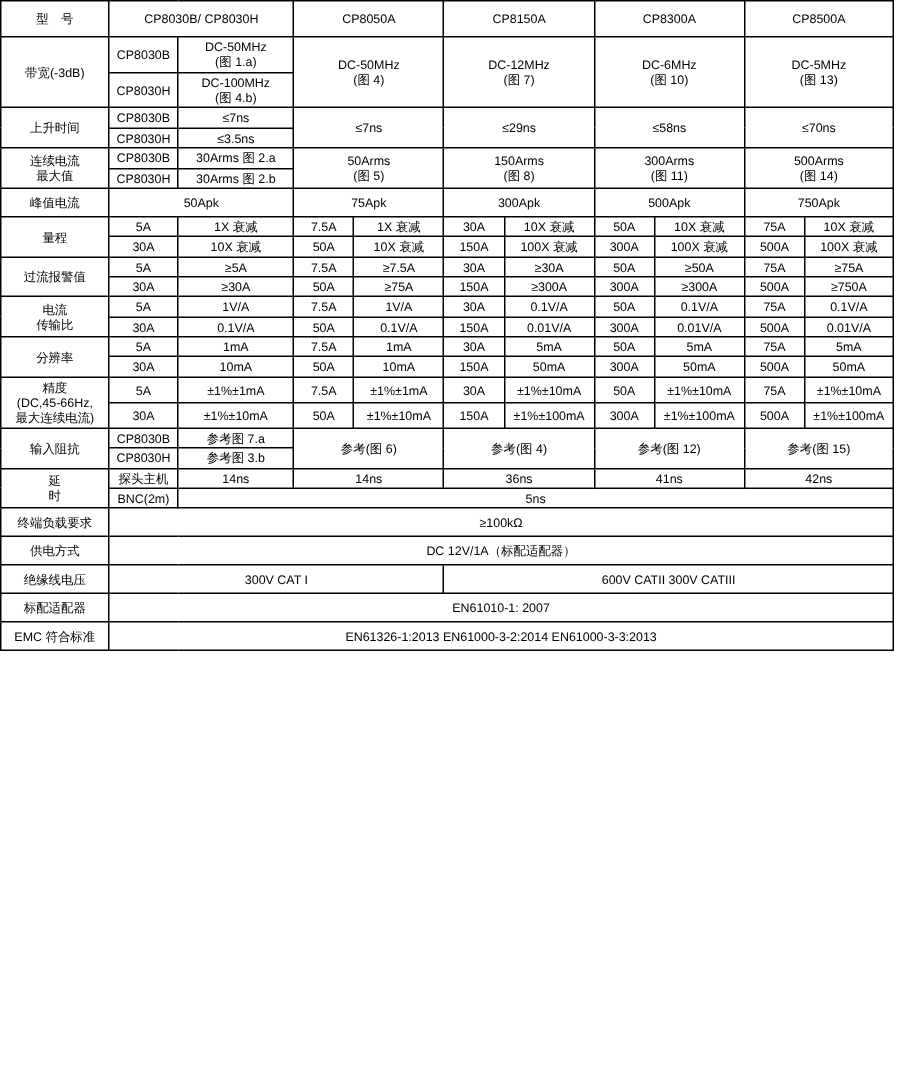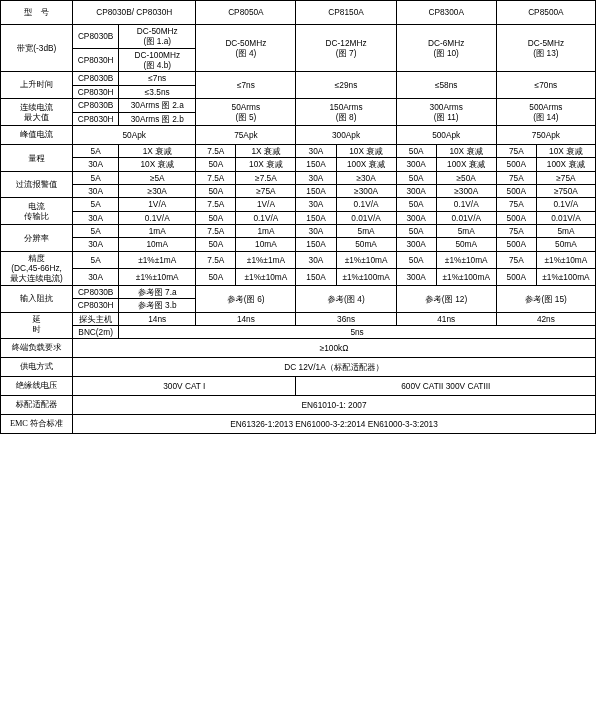--- a/index.html
+++ b/index.html
@@ -36,21 +36,21 @@
     height: 24px;
   }
   .rowlabel {
     font-size: 8.5px;
     padding: 2px 1px;
   }
   .sublabel {
     font-size: 8.3px;
   }
   .tall { height: 22px; border-radius: 13px; }
-  .mid { height: 19px; font-family: Liberation Serif, serif; }
+  .mid { height: 19px; }
   .vert-label {
     font-size: 8.5px;
     letter-spacing: 0px;
   }
 </style>
 </head>
 <body>
 
 <table id="spec-table">
   <colgroup>

